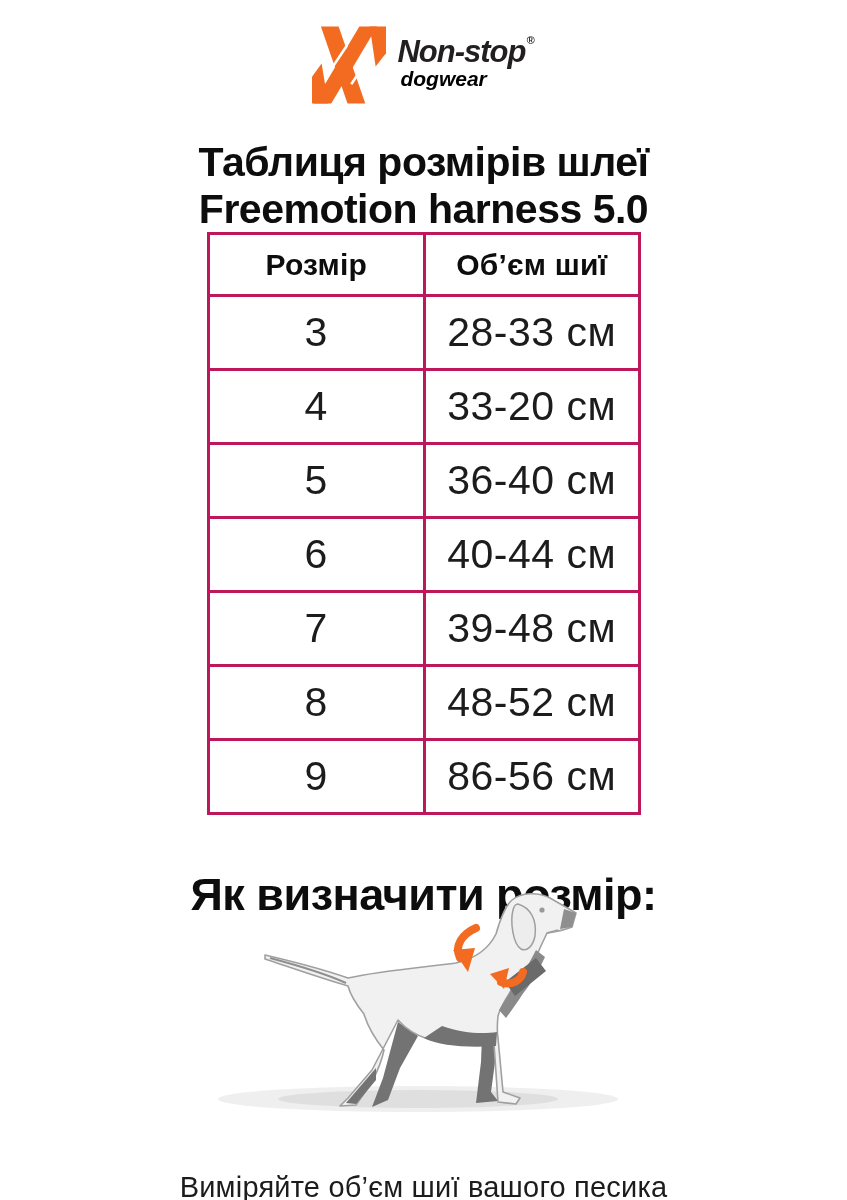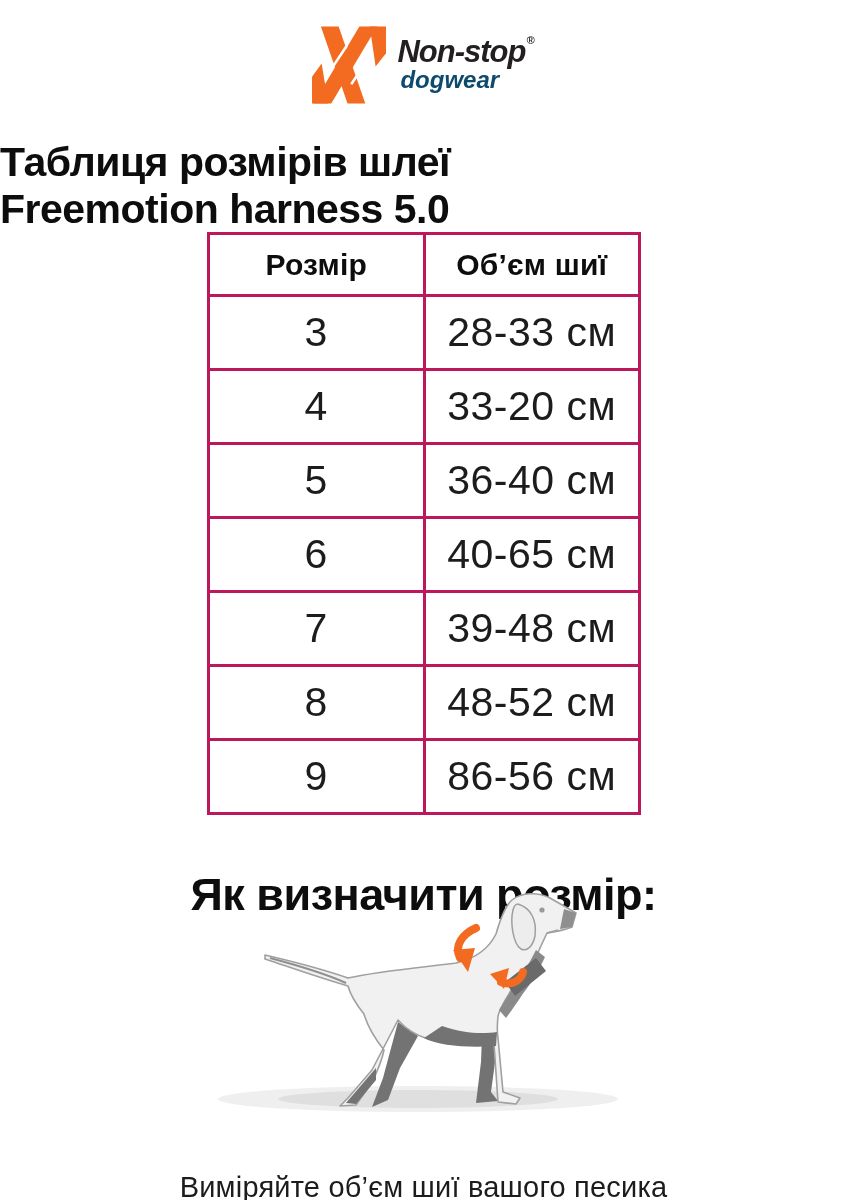--- a/index.html
+++ b/index.html
@@ -6,23 +6,23 @@
   .page{
     position:relative;width:847px;height:1200px;margin:0 auto;background:#fff;
     font-family:"Liberation Sans","DejaVu Sans",sans-serif;color:#111;overflow:hidden;border-radius:17px;
   }
   
   .logo{position:absolute;top:26px;left:0;right:0;display:flex;justify-content:center;align-items:flex-start;gap:11px;}
   .logo-mark{width:74px;height:78px;flex:0 0 auto;}
   .logo-text{padding-top:9px;line-height:1;}
   .brand-line{font-size:31px;font-weight:bold;font-style:italic;letter-spacing:-1px;color:#231f20;white-space:nowrap;}
   .brand-reg{font-size:11px;font-weight:bold;vertical-align:18px;letter-spacing:0;margin-left:1px;}
-  .brand-sub{font-size:24px;font-weight:bold;font-style:italic;color:#0c4a6e;margin-top:1px;margin-left:3px;letter-spacing:0;}
+  .brand-sub{font-size:21px;font-weight:bold;font-style:italic;color:#000000;margin-top:1px;margin-left:3px;letter-spacing:0;}
   
-  .title{position:absolute;top:112px;left:0;right:0;text-align:left;
+  .title{position:absolute;top:112px;left:0;right:0;text-align:center;
     font-size:41px;font-weight:800;line-height:47px;letter-spacing:-0.5px;color:#0d0d0d;}
   
   .size-table{position:absolute;top:232px;left:207px;width:434px;height:583px;
     border-collapse:collapse;table-layout:fixed;}
   .size-table th,.size-table td{border:3px solid #be185d;text-align:center;vertical-align:middle;padding:0;}
   .size-table th{height:59px;font-size:30px;font-weight:800;letter-spacing:0.2px;color:#0d0d0d;}
   .size-table td{font-size:41px;font-weight:400;color:#1c1c1c;letter-spacing:0.5px;}
   
   .how-heading{position:absolute;top:832px;left:0;right:0;text-align:center;
     font-size:45px;font-weight:800;letter-spacing:-0.5px;color:#0d0d0d;}
@@ -75,21 +75,21 @@
       <tr>
         <td>4</td>
         <td>33-20 см</td>
       </tr>
       <tr>
         <td>5</td>
         <td>36-40 см</td>
       </tr>
       <tr>
         <td>6</td>
-        <td>40-65 см</td>
+        <td>40-44 см</td>
       </tr>
       <tr>
         <td>7</td>
         <td>39-48 см</td>
       </tr>
       <tr>
         <td>8</td>
         <td>48-52 см</td>
       </tr>
       <tr>

